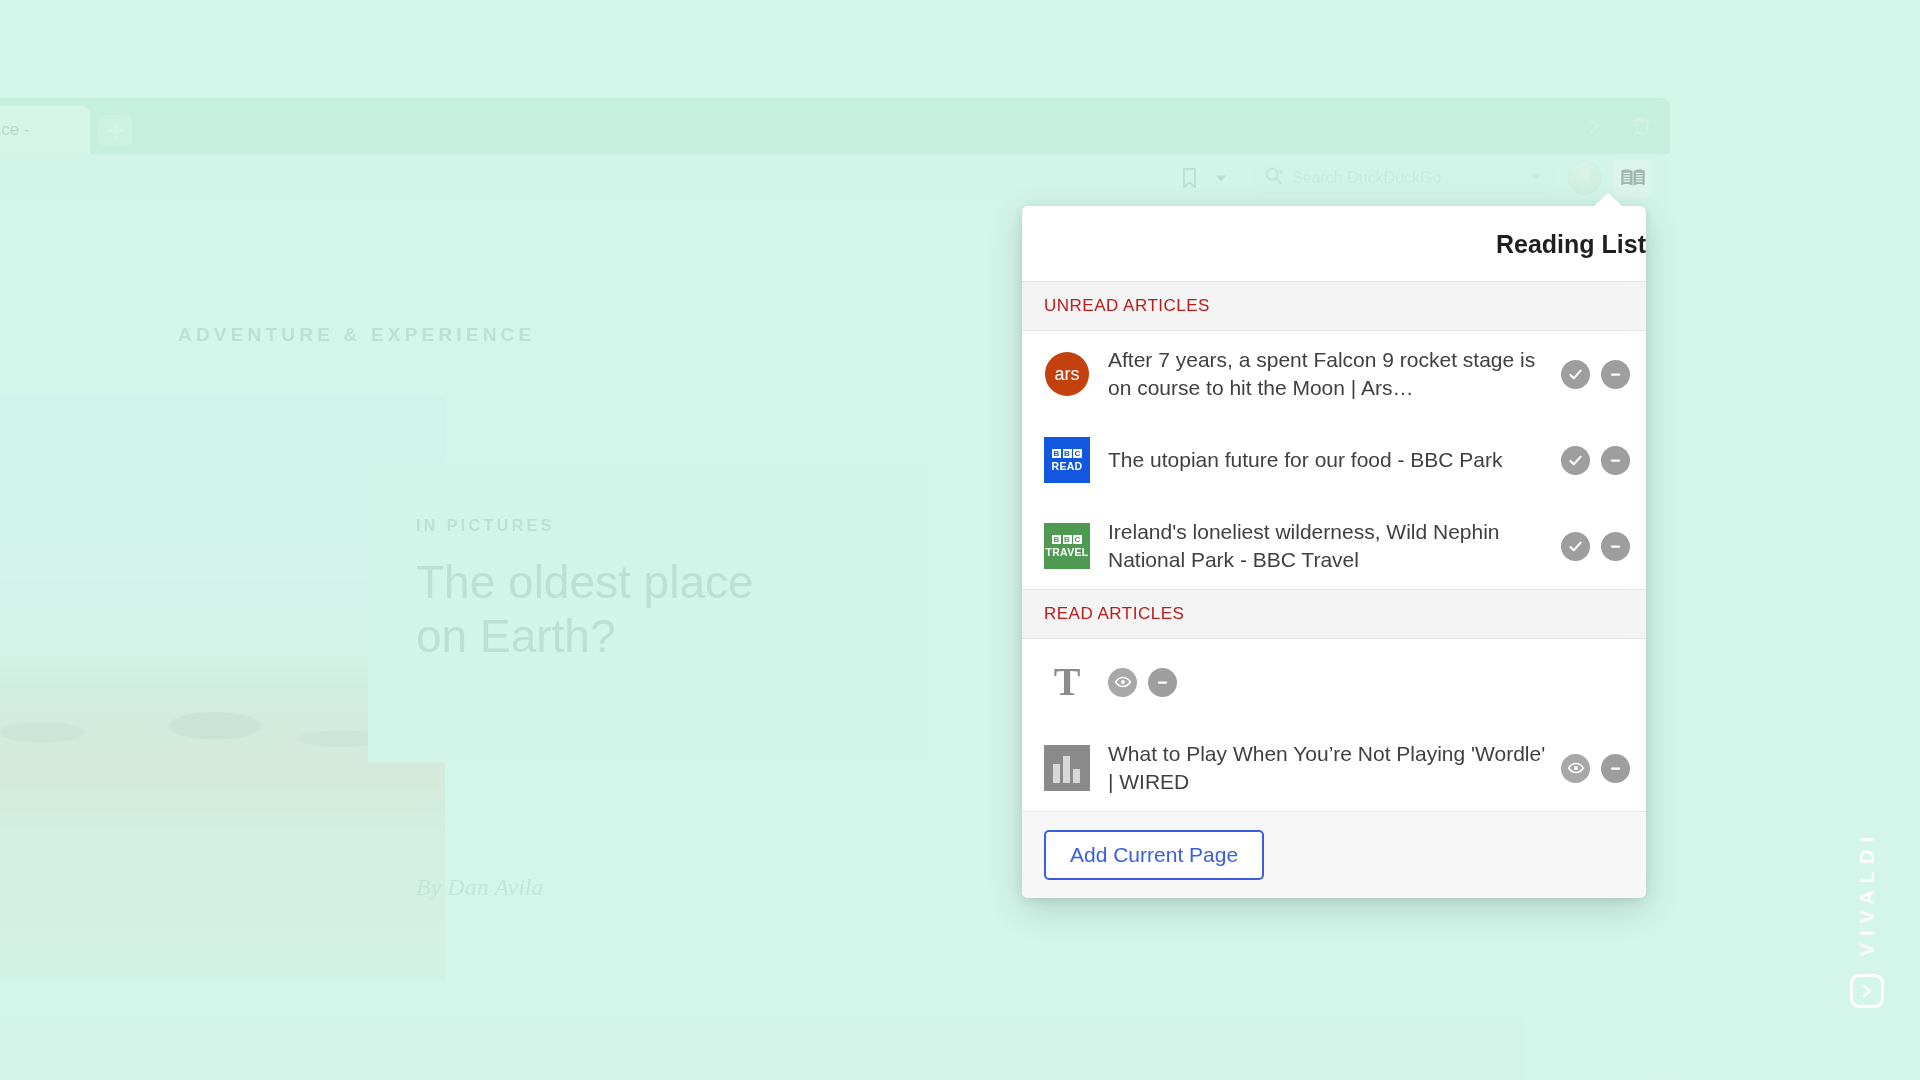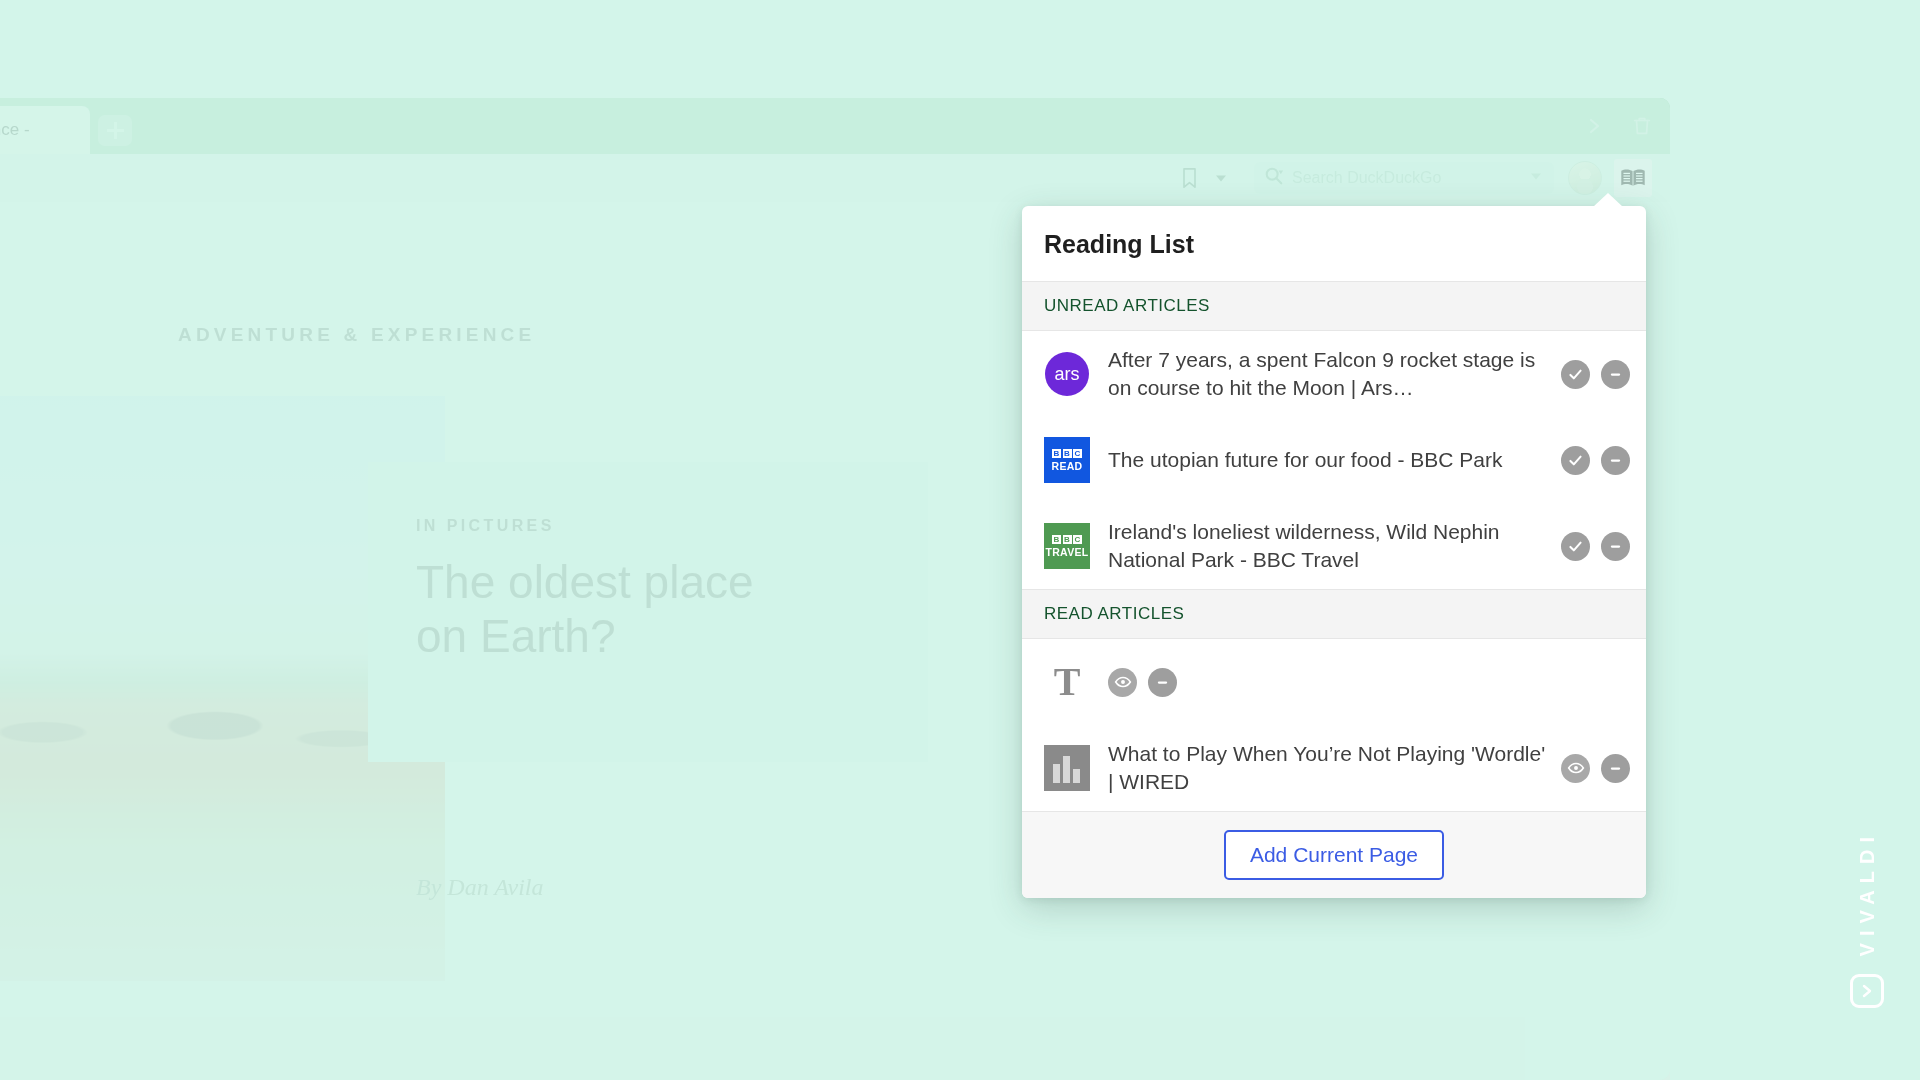--- a/index.html
+++ b/index.html
@@ -174,39 +174,39 @@
   }
   .panel-arrow {
     position: absolute; right: 23px; top: -13px;
     width: 0; height: 0;
     border-left: 15px solid transparent;
     border-right: 15px solid transparent;
     border-bottom: 14px solid #ffffff;
   }
   .panel-head {
     padding: 24px 0 22px 22px;
-    font-size: 25px; font-weight: bold; color: #1f1f1f;
+    font-size: 25px; font-weight: bold; color: #1f1f1f; text-align: right;
   }
   .section-head {
     background: #f4f4f4;
     border-top: 1px solid #e6e6e6;
     border-bottom: 1px solid #e6e6e6;
     padding: 14px 0 14px 22px;
-    font-size: 17px; letter-spacing: .5px; color: #14532d;
+    font-size: 17px; letter-spacing: .5px; color: #b91c1c;
   }
   .item {
     display: flex; align-items: center;
     padding: 13px 16px 13px 22px;
     min-height: 86px;
     background: #fff;
   }
   .fav { flex: 0 0 46px; height: 46px; margin-right: 18px; display:flex; align-items:center; justify-content:center; }
   .fav-ars {
     width: 44px; height: 44px; border-radius: 50%;
-    background: #6d28d9; color: #fff;
+    background: #c2410c; color: #fff;
     font-size: 18px; display: flex; align-items: center; justify-content: center;
   }
   .fav-bbc {
     width: 46px; height: 46px;
     display: flex; flex-direction: column; align-items: center; justify-content: center;
     gap: 2px; color: #fff;
   }
   .fav-bbc.reel { background: #1157e0; }
   .fav-bbc.travel { background: #4f9a52; }
   .bbc-blocks { display: flex; gap: 1.5px; }
@@ -239,21 +239,21 @@
   .act {
     width: 29px; height: 29px; border-radius: 50%;
     background: #9e9e9e;
     display: flex; align-items: center; justify-content: center;
   }
   .act.light { background: #a8a8a8; }
   .panel-foot {
     border-top: 1px solid #e6e6e6;
     background: #f7f7f7;
     padding: 18px 22px;
-    display: flex; justify-content: center;
+    display: flex; justify-content: flex-start;
     border-bottom-left-radius: 6px; border-bottom-right-radius: 6px;
   }
   .add-btn {
     border: 2px solid #3b5ce4;
     border-radius: 5px;
     background: #ffffff;
     color: #3b5ce4;
     font-size: 21px;
     padding: 11px 24px;
     font-family: "Liberation Sans", sans-serif;

